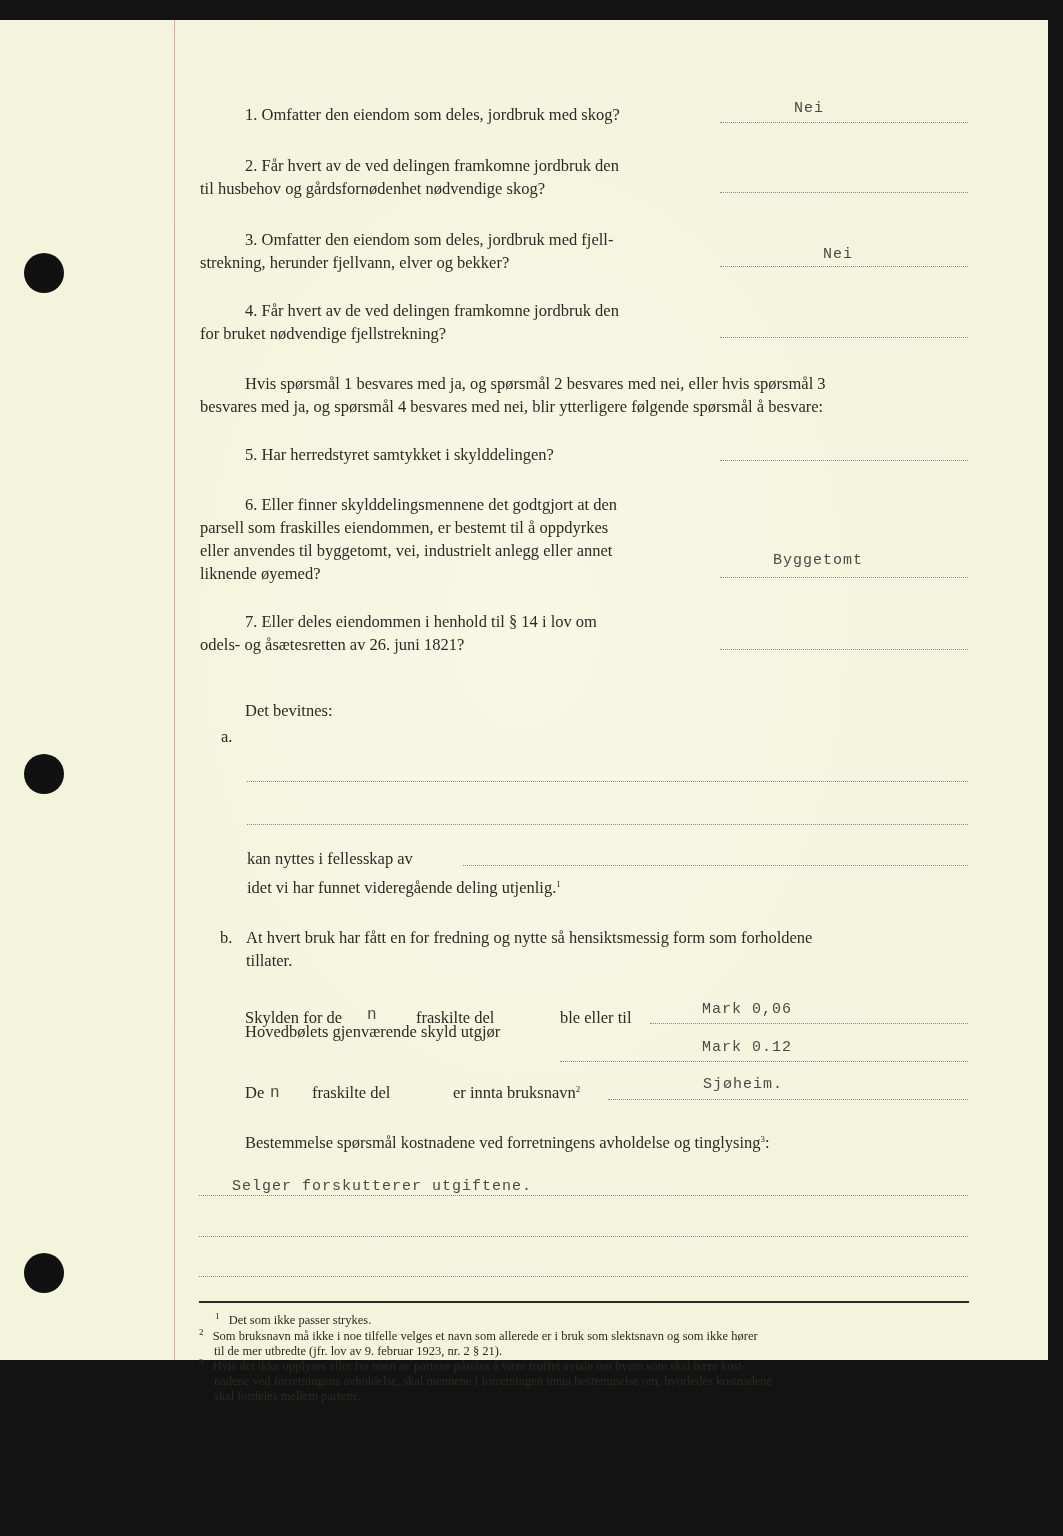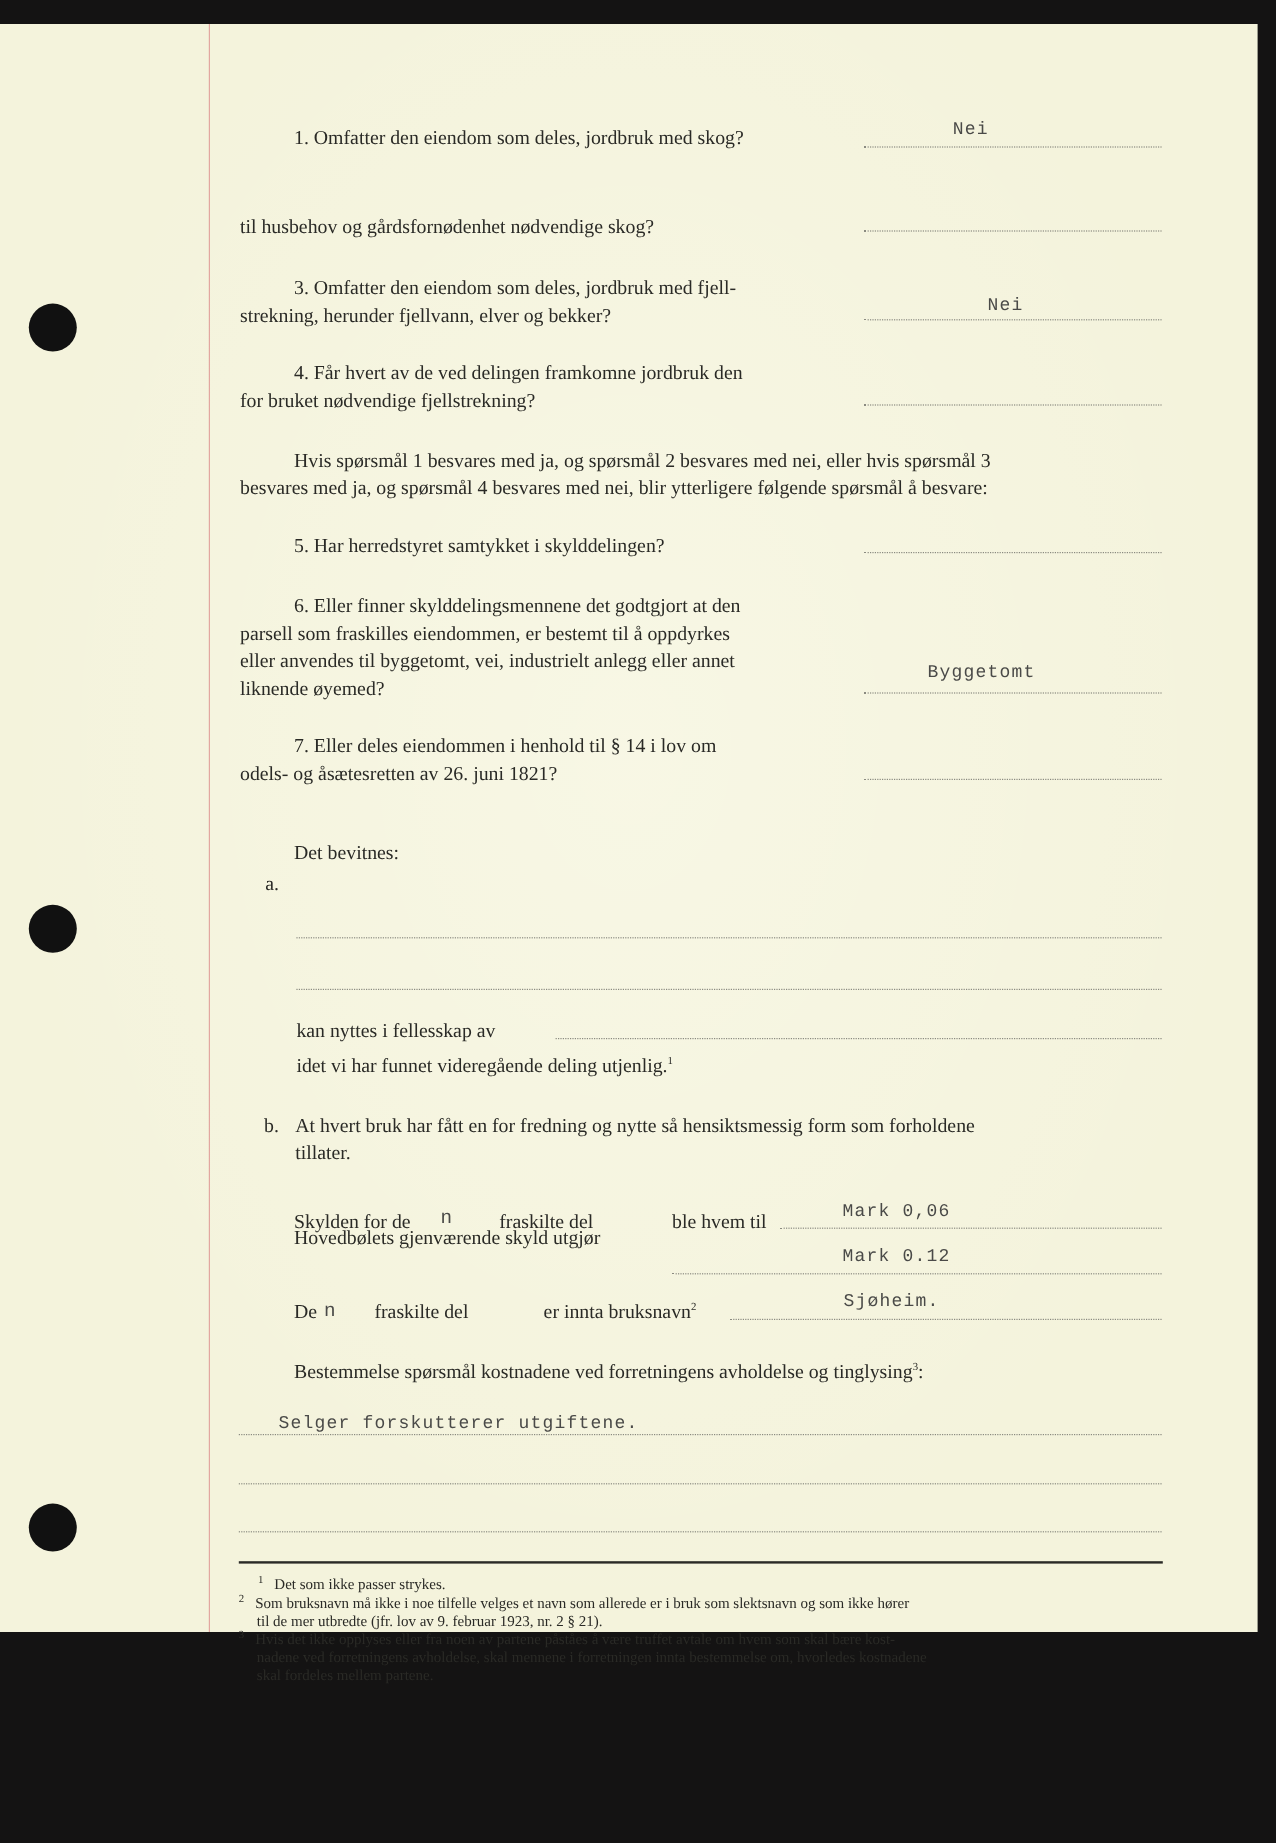--- a/index.html
+++ b/index.html
@@ -45,20 +45,21 @@
 <div class="page">
   <div class="margin-line"></div>
   <div class="hole" style="left:24px; top:233px;"></div>
   <div class="hole" style="left:24px; top:734px;"></div>
   <div class="hole" style="left:24px; top:1233px;"></div>
 
   <div class="abs t" style="left:245px; top:83px;">1. Omfatter den eiendom som deles, jordbruk med skog?</div>
   <div class="dots" style="left:720px; top:102px; width:248px;"></div>
   <div class="tw" style="left:794px; top:80px;">Nei</div>
 
+  <div class="abs t" style="left:245px; top:134px;">2. Får hvert av de ved delingen framkomne jordbruk den</div>
   <div class="abs t" style="left:200px; top:157px;">til husbehov og gårdsfornødenhet nødvendige skog?</div>
   <div class="dots" style="left:720px; top:172px; width:248px;"></div>
 
   <div class="abs t" style="left:245px; top:208px;">3. Omfatter den eiendom som deles, jordbruk med fjell-</div>
   <div class="abs t" style="left:200px; top:231px;">strekning, herunder fjellvann, elver og bekker?</div>
   <div class="dots" style="left:720px; top:246px; width:248px;"></div>
   <div class="tw" style="left:823px; top:226px;">Nei</div>
 
   <div class="abs t" style="left:245px; top:279px;">4. Får hvert av de ved delingen framkomne jordbruk den</div>
   <div class="abs t" style="left:200px; top:302px;">for bruket nødvendige fjellstrekning?</div>
@@ -90,21 +91,21 @@
   <div class="dots" style="left:463px; top:845px; width:505px;"></div>
   <div class="abs t" style="left:247px; top:856px;"><span>idet vi har funnet videregående deling utjenlig.</span><span class="sup">1</span></div>
 
   <div class="abs t" style="left:220px; top:906px;">b.</div>
   <div class="abs t" style="left:246px; top:906px;">At hvert bruk har fått en for fredning og nytte så hensiktsmessig form som forholdene</div>
   <div class="abs t" style="left:246px; top:929px;">tillater.</div>
 
   <div class="abs t" style="left:245px; top:986px;">Skylden for de</div>
   <div class="tw" style="left:367px; top:986px; font-size:16px; font-weight:normal;">n</div>
   <div class="abs t" style="left:416px; top:986px;">fraskilte del</div>
-  <div class="abs t" style="left:560px; top:986px;">ble hvem til</div>
+  <div class="abs t" style="left:560px; top:986px;">ble eller til</div>
   <div class="dots" style="left:650px; top:1003px; width:318px;"></div>
   <div class="tw" style="left:702px; top:981px;">Mark 0,06</div>
 
   <div class="abs t" style="left:245px; top:1000px;">Hovedbølets gjenværende skyld utgjør</div>
   <div class="dots" style="left:560px; top:1041px; width:408px;"></div>
   <div class="tw" style="left:702px; top:1019px;">Mark 0.12</div>
 
   <div class="abs t" style="left:245px; top:1061px;">De</div>
   <div class="tw" style="left:270px; top:1064px; font-size:16px; font-weight:normal;">n</div>
   <div class="abs t" style="left:312px; top:1061px;">fraskilte del</div>

